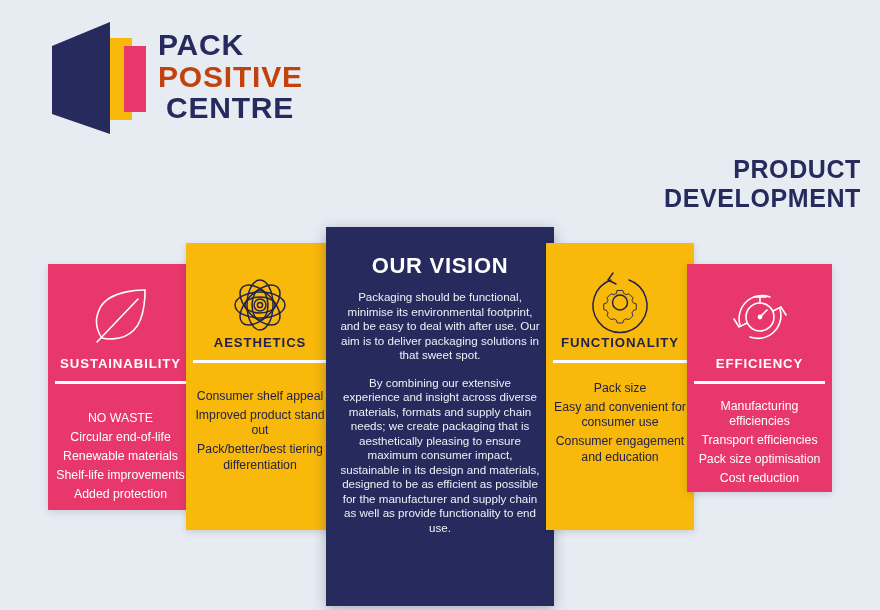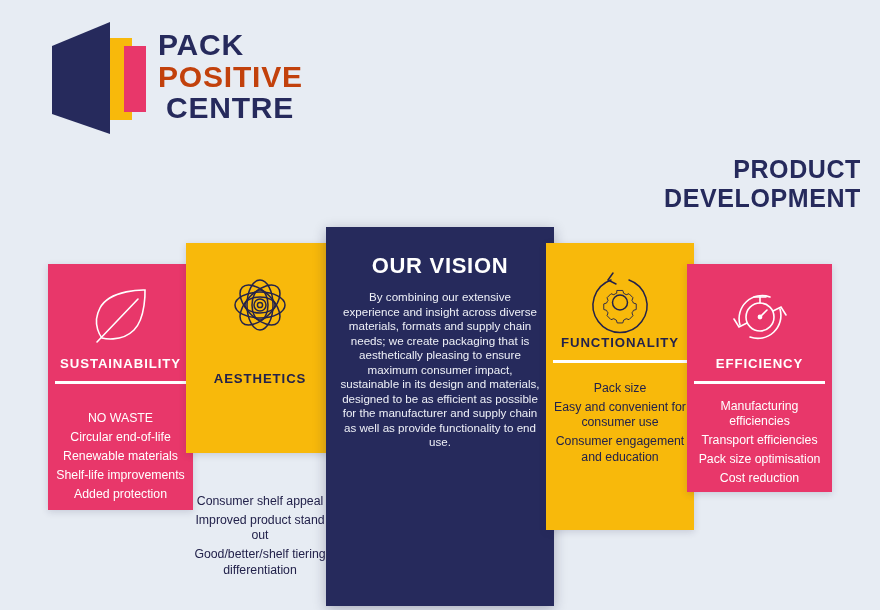--- a/index.html
+++ b/index.html
@@ -52,21 +52,21 @@
   .card li { font-size: 12.3px; line-height: 15.6px; text-align: center; margin-top: 3.5px; }
 
   
   .card.pink { background: #e8376a; color: #ffffff; }
   .card.pink .divider { background: #ffffff; }
   
   .card.yellow { background: #f8b90b; color: #23224b; }
   .card.yellow .divider { background: #ffffff; }
 
   .card-sustainability { left: 48px;  top: 264px; width: 145px; height: 246px; }
-  .card-aesthetics     { left: 186px; top: 243px; width: 148px; height: 210px; gap: 36px; }
+  .card-aesthetics     { left: 186px; top: 243px; width: 148px; height: 287px; }
   .card-functionality  { left: 546px; top: 243px; width: 148px; height: 287px; }
   .card-efficiency     { left: 687px; top: 264px; width: 145px; height: 228px; }
 
   .card-sustainability .icon-wrap { padding-top: 14px; }
   .card-efficiency .icon-wrap     { padding-top: 14px; }
   .card-aesthetics .icon-wrap     { padding-top: 32px; }
   .card-functionality .icon-wrap  { padding-top: 32px; }
 
   .card-sustainability ul { padding-top: 23px; }
   .card-efficiency ul     { padding-top: 11px; }
@@ -147,26 +147,27 @@
           <circle r="6"></circle>
           <circle r="2.6"></circle>
         </g>
       </svg>
     </div>
     <div class="card-title">AESTHETICS</div>
     <div class="divider"></div>
     <ul>
       <li>Consumer shelf appeal</li>
       <li>Improved product stand out</li>
-      <li>Good/better/shelf tiering differentiation</li>
+      <li>Pack/better/best tiering differentiation</li>
     </ul>
   </div>
 
   <div class="vision">
     <div class="vision-title">OUR VISION</div>
+    <p>Packaging should be functional, minimise its environmental footprint, and be easy to deal with after use. Our aim is to deliver packaging solutions in that sweet spot.</p>
     <p>By combining our extensive experience and insight across diverse materials, formats and supply chain needs; we create packaging that is aesthetically pleasing to ensure maximum consumer impact, sustainable in its design and materials, designed to be as efficient as possible for the manufacturer and supply chain as well as provide functionality to end use.</p>
   </div>
 
   <div class="card yellow card-functionality">
     <div class="icon-wrap">
       <svg width="74" height="70" viewBox="0 0 74 70" fill="none" stroke="#23224b" stroke-width="1.5" stroke-linecap="round">
         <path d="M46 10 A27 27 0 1 1 28 10" stroke-width="1.5"></path>
         <polyline points="30,3 25,10 33,14" stroke-width="1.5" fill="none"></polyline>
         <g transform="translate(37,35)">
           <path d="M-4.5,-17 h9 l1.4,4.6 a13.5,13.5 0 0 1 4,2.3 l4.6,-1.6 l6.4,6.4 l-1.6,4.6 a13.5,13.5 0 0 1 2.3,4 l4.6,1.4 v9 l-4.6,1.4 a13.5,13.5 0 0 1 -2.3,4 l1.6,4.6 l-6.4,6.4 l-4.6,-1.6 a13.5,13.5 0 0 1 -4,2.3 l-1.4,4.6 h-9 l-1.4,-4.6 a13.5,13.5 0 0 1 -4,-2.3 l-4.6,1.6 l-6.4,-6.4 l1.6,-4.6 a13.5,13.5 0 0 1 -2.3,-4 l-4.6,-1.4 v-9 l4.6,-1.4 a13.5,13.5 0 0 1 2.3,-4 l-1.6,-4.6 l6.4,-6.4 l4.6,1.6 a13.5,13.5 0 0 1 4,-2.3 Z" transform="translate(0,-4) scale(0.62)"></path>

